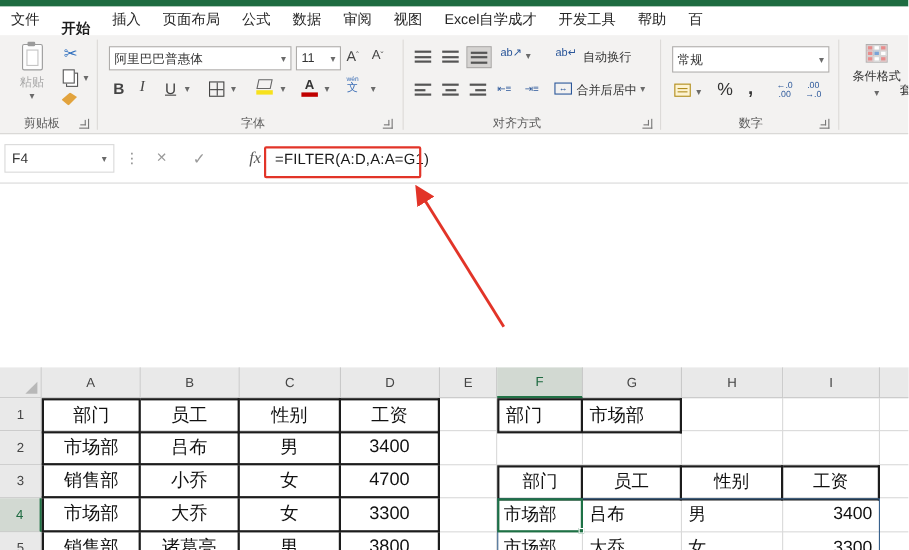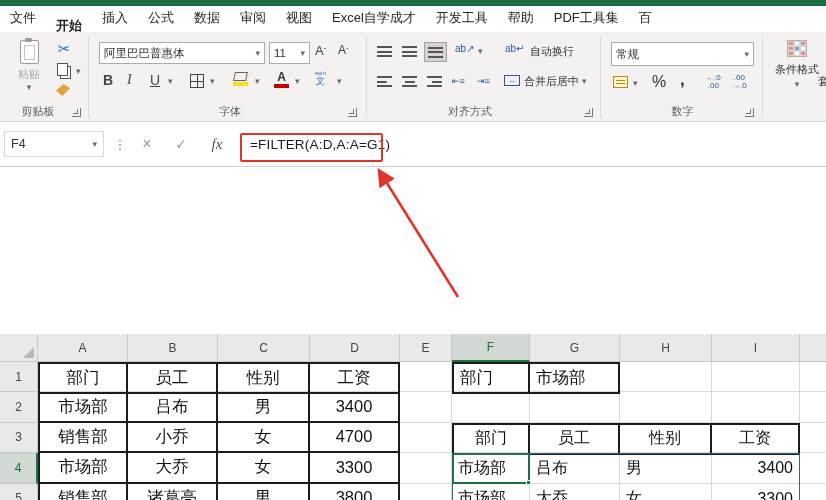--- a/index.html
+++ b/index.html
@@ -93,28 +93,28 @@
 <body>
 
 <div id="app">
 
   <div id="accent-strip"></div>
 
   <div id="tabbar">
       <span class="tab">文件</span>
       <span class="tab active">开始</span>
       <span class="tab">插入</span>
+      <span class="tab">页面布局</span>
       <span class="tab">公式</span>
       <span class="tab">数据</span>
       <span class="tab">审阅</span>
       <span class="tab">视图</span>
       <span class="tab">Excel自学成才</span>
       <span class="tab">开发工具</span>
       <span class="tab">帮助</span>
-      <span class="tab">PDF工具集</span>
       <span class="tab">百</span>
     </div>
 
   <div id="ribbon">
 
     <div id="paste-btn">
       <span class="clipboard-ico"></span>
       <span class="paste-label">粘贴</span>
       <span class="chev">▾</span>
     </div>
@@ -255,21 +255,21 @@
   </div>
 
   <div id="formula-bar">
     <div id="name-box">
       <span>F4</span>
       <span class="chev">▾</span>
     </div>
     <span class="fbtn" style="left:114px;width:12px;color:#8a8a8a;font-size:13px;">⋮</span>
     <span class="fbtn" style="left:136px;width:22px;color:#9a9a9a;font-size:16px;">×</span>
     <span class="fbtn" style="left:170px;width:22px;color:#9a9a9a;">✓</span>
-    <span class="fbtn" style="left:205px;width:24px;color:#555;font-style:italic;font-family:'Liberation Serif',serif;font-size:15px;">fx</span>
+    <span class="fbtn" style="left:220px;width:24px;color:#555;font-style:italic;font-family:'Liberation Serif',serif;font-size:15px;">fx</span>
     <span id="formula-text">=FILTER(A:D,A:A=G1)</span>
   </div>
 
   <div id="sheet">
       <div class="colhead" style="left: 0px; top: 167px; width: 38px; height: 28px;">
         <span style="position: absolute; right: 3px; bottom: 3px; width: 0px; height: 0px; border-left: 11px solid transparent; border-bottom: 11px solid rgb(184, 184, 184);"></span>
       </div>
       <div class="colhead" style="left: 38px; top: 167px; width: 90px; height: 28px;">A</div>
       <div class="colhead" style="left: 128px; top: 167px; width: 90px; height: 28px;">B</div>
       <div class="colhead" style="left: 218px; top: 167px; width: 92px; height: 28px;">C</div>

